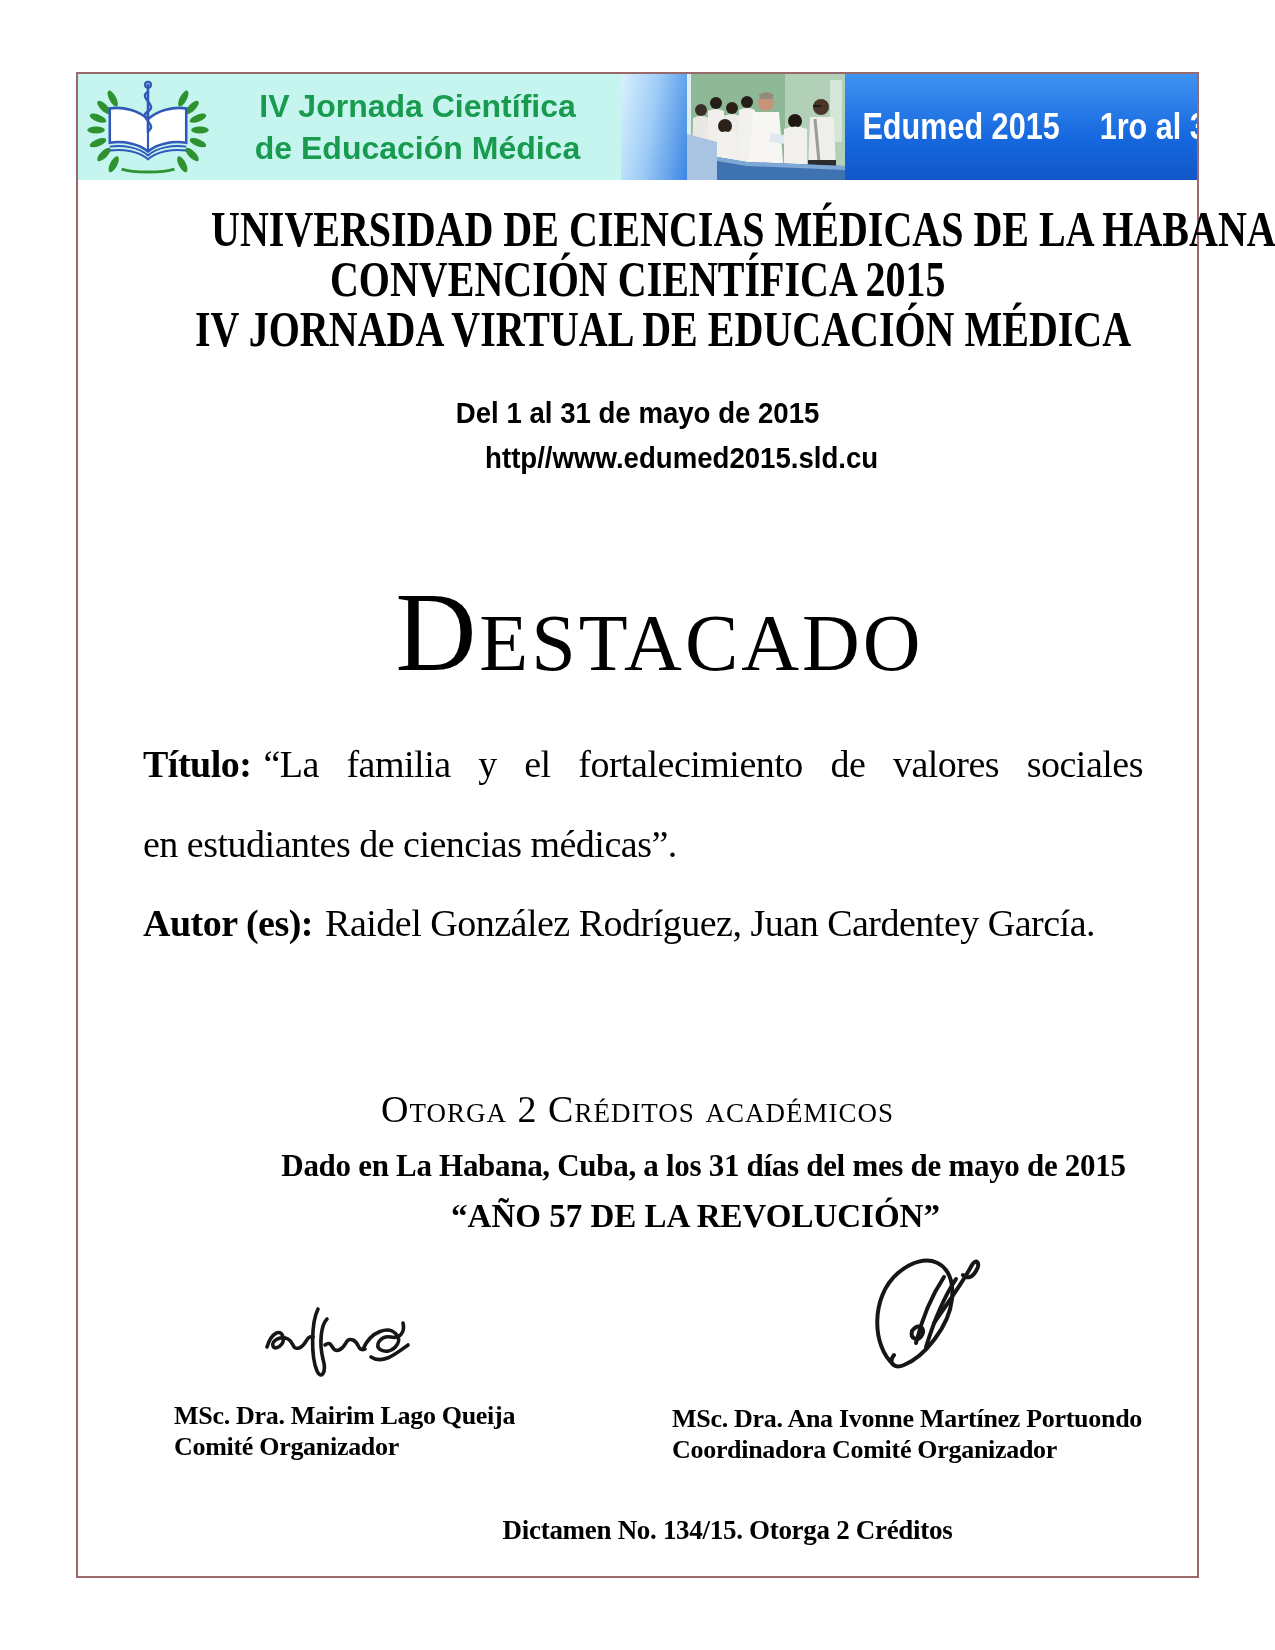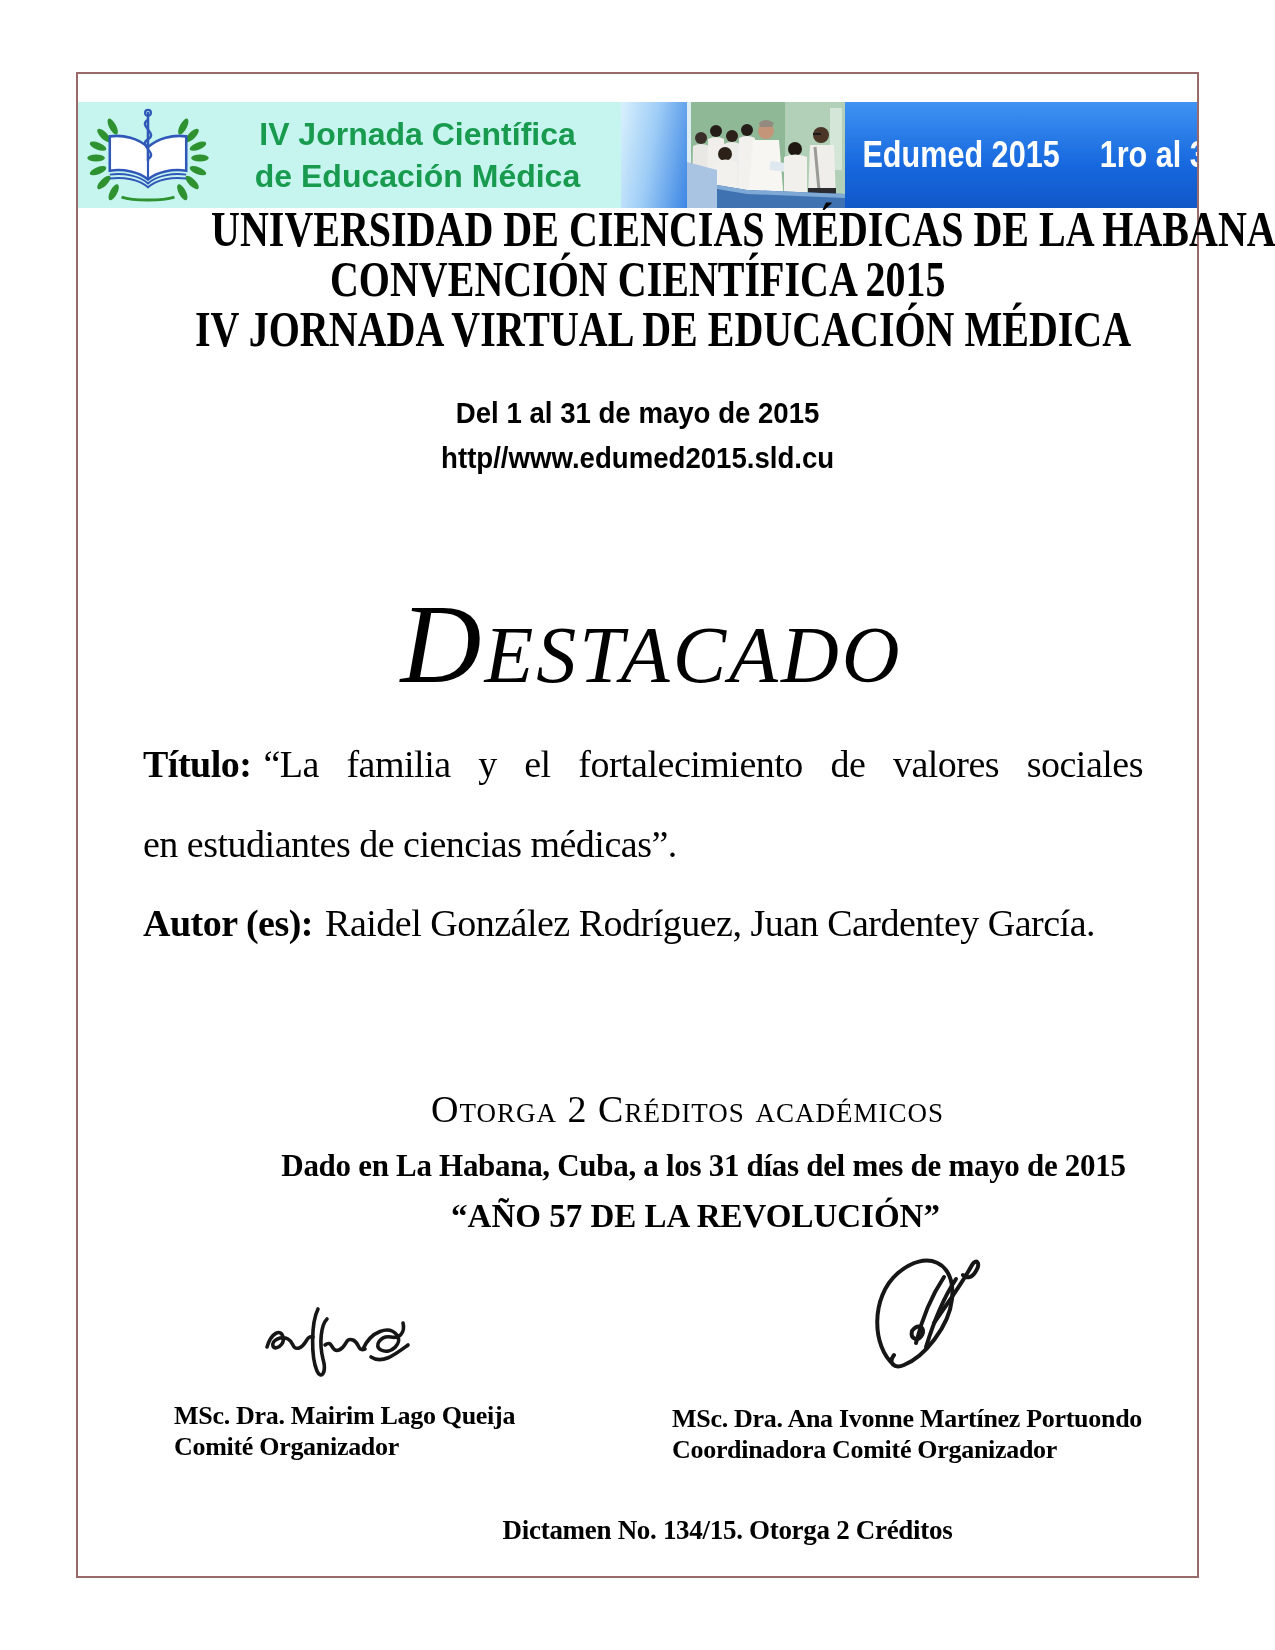--- a/index.html
+++ b/index.html
@@ -3,21 +3,21 @@
 <meta charset="utf-8">
 <title>Document</title>
 <style>
   html,body{margin:0;padding:0;background:#ffffff;}
   .page{position:relative;width:1275px;height:1650px;background:#ffffff;overflow:hidden;
         font-family:"Liberation Serif", serif;color:#000;}
   .frame{position:absolute;left:76px;top:72px;width:1119px;height:1502px;
          border:2px solid #9a6a6a;background:#ffffff;}
 
   
-  .banner{position:absolute;top:0;left:0;width:1119px;height:124px;display:flex;overflow:hidden;margin-top:28px;}
+  .banner{position:absolute;top:0;left:0;width:1119px;height:124px;display:flex;overflow:hidden;}
   .banner-left{width:543px;height:106px;background:#c6f5ef;display:flex;align-items:center;flex-shrink:0;}
   .logo-wrap{width:140px;height:100px;display:flex;align-items:center;justify-content:center;flex-shrink:0;}
   .banner-left-text{flex:1;text-align:center;color:#189a4f;
       font-family:"Liberation Sans", sans-serif;font-weight:bold;font-size:32px;line-height:1.32;
       padding-right:4px;}
   .banner-strip{width:66px;height:106px;flex-shrink:0;
       background:linear-gradient(100deg,#d9f1fd 0%,#9fcdf6 45%,#3c86e4 100%);}
   .banner-photo{width:158px;height:106px;flex-shrink:0;overflow:hidden;}
   .banner-right{flex:1;height:106px;background:linear-gradient(180deg,#3f93f2 0%,#1668de 60%,#1157c8 100%);
       color:#ffffff;display:flex;justify-content:center;align-items:center;
@@ -26,33 +26,33 @@
 
   
   .abs{position:absolute;left:0;width:100%;text-align:center;white-space:nowrap;}
   .cond{display:inline-block;transform:scaleX(0.8);transform-origin:center;white-space:nowrap;}
 
   .h-line{font-weight:bold;font-size:50px;line-height:1;letter-spacing:0px;}
   .h1{top:130px;} .h2{top:180px;} .h3{top:230px;}
 
   .sub-line{font-family:"Liberation Sans", sans-serif;font-weight:bold;font-size:30px;line-height:1;}
   .sub-line .cond{transform:scaleX(0.92);}
-  .sub1{top:324px;} .sub2{top:369px;}
-
-  .destacado{top:514px;padding-left:14px;line-height:1;letter-spacing:3px;font-style:italic;}
+  .sub1{top:324px;} .sub2{top:369px;margin-left:44px;}
+
+  .destacado{top:502px;padding-left:22px;line-height:1;letter-spacing:3px;}
   .destacado .big{font-size:112px;}
   .destacado .rest{font-size:80px;}
 
   .body-serif{font-size:38px;letter-spacing:-0.5px;line-height:1;}
   .titulo-l1{top:671px;left:65px;width:1000px;text-align:justify;text-align-last:justify;white-space:normal;}
   .titulo-l2{top:751px;left:65px;width:1000px;text-align:left;}
   .autor{top:830px;left:65px;width:1010px;text-align:left;}
   .lbl{font-weight:bold;margin-right:12px;}
 
-  .otorga{top:1013px;padding-left:50px;font-variant:small-caps;font-size:38px;letter-spacing:1px;}
+  .otorga{top:1013px;font-variant:small-caps;font-size:38px;letter-spacing:1px;}
   .dado{top:1074px;padding-left:66px;font-weight:bold;font-size:31px;letter-spacing:-0.3px;}
   .anio{top:1124px;padding-left:50px;font-weight:bold;font-size:33px;margin-left:8px;}
 
   .sig{position:absolute;}
   .sig-left{left:183px;top:1223px;width:150px;height:85px;}
   .sig-right{left:786px;top:1173px;width:120px;height:128px;}
 
   .name-block{position:absolute;font-weight:bold;font-size:26px;line-height:31px;
       letter-spacing:-0.3px;white-space:nowrap;}
   .name-left{left:96px;top:1326px;width:340px;}

